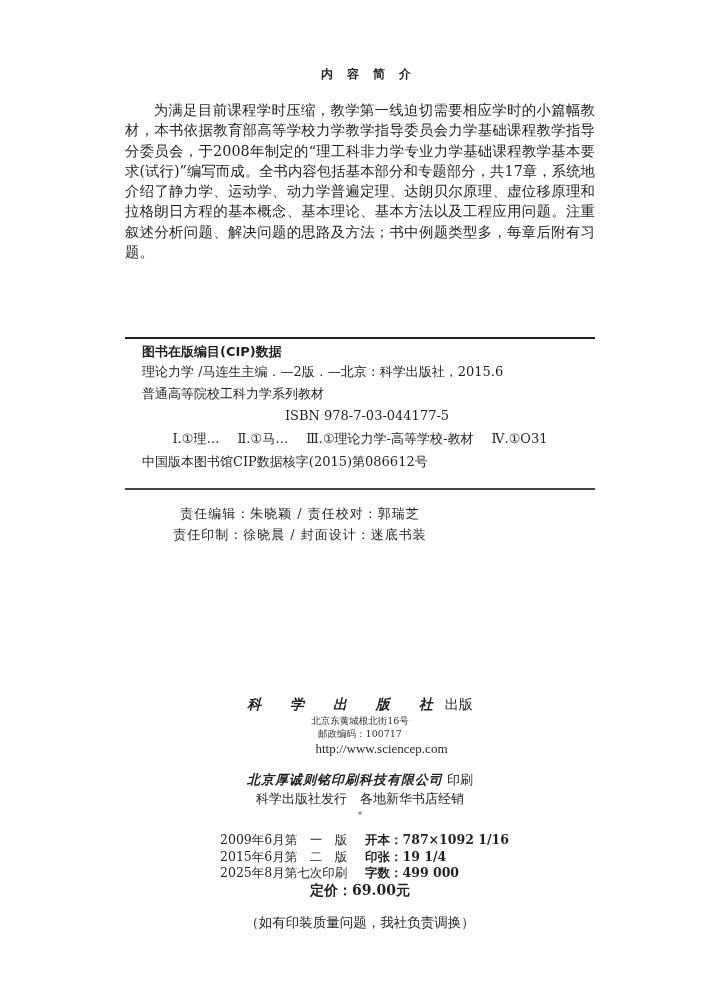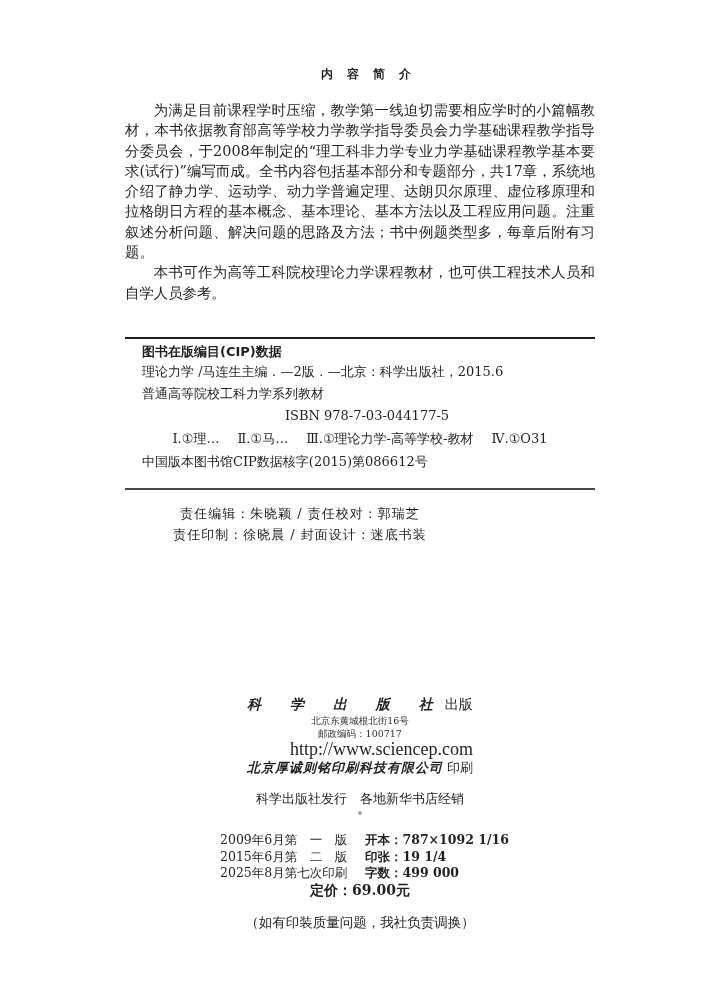--- a/index.html
+++ b/index.html
@@ -59,22 +59,22 @@
   }
 
   
   .publisher {
     left: 0; width: 720px; top: 694px;
     text-align: center;
   }
   .pub-name { font-size: 14px; line-height: 20px; }
   .pub-name .brand { font-weight: bold; letter-spacing: 12px; font-style: italic; margin-top: 12px; }
   .pub-small { font-size: 9.5px; line-height: 13px; color: #333; }
-  .pub-url { font-family: "Liberation Serif", "DejaVu Serif", serif; font-size: 18px; line-height: 18px; padding-left: 43px; }
-  .printer { font-size: 13px; line-height: 20px; margin-top: 0; }
+  .pub-url { font-family: "Liberation Serif", "DejaVu Serif", serif; font-size: 13px; line-height: 18px; padding-left: 43px; }
+  .printer { font-size: 13px; line-height: 20px; margin-top: 12px; }
   .printer .brand { font-weight: bold; font-style: italic; letter-spacing: 1px; }
 
   .distribution {
     left: 0; width: 720px; top: 789px;
     text-align: center; font-size: 13px; line-height: 20px;
   }
   .star {
     left: 0; width: 720px; top: 810px;
     text-align: center; font-size: 9px; color: #555;
   }
@@ -98,21 +98,20 @@
     text-align: center; font-size: 13.5px; line-height: 20px;
   }
 </style>
 </head>
 <body>
 
 <div class="abs section-title">内容简介</div>
 
 <div class="abs intro">
   <p>为满足目前课程学时压缩，教学第一线迫切需要相应学时的小篇幅教材，本书依据教育部高等学校力学教学指导委员会力学基础课程教学指导分委员会，于2008年制定的“理工科非力学专业力学基础课程教学基本要求(试行)”编写而成。全书内容包括基本部分和专题部分，共17章，系统地介绍了静力学、运动学、动力学普遍定理、达朗贝尔原理、虚位移原理和拉格朗日方程的基本概念、基本理论、基本方法以及工程应用问题。注重叙述分析问题、解决问题的思路及方法；书中例题类型多，每章后附有习题。</p>
-  <p>本书可作为高等工科院校理论力学课程教材，也可供工程技术人员和自学人员参考。</p>
 </div>
 
 <div class="abs cip-rule-top"></div>
 <div class="abs cip-block">
   <div class="cip-heading">图书在版编目(CIP)数据</div>
   <div class="cip-line">理论力学 /马连生主编．—2版．—北京：科学出版社，2015.6</div>
   <div class="cip-line">普通高等院校工科力学系列教材</div>
   <div class="cip-line tall">ISBN 978-7-03-044177-5</div>
   <div class="cip-line tall cip-index">
     <span>Ⅰ.①理…</span>

